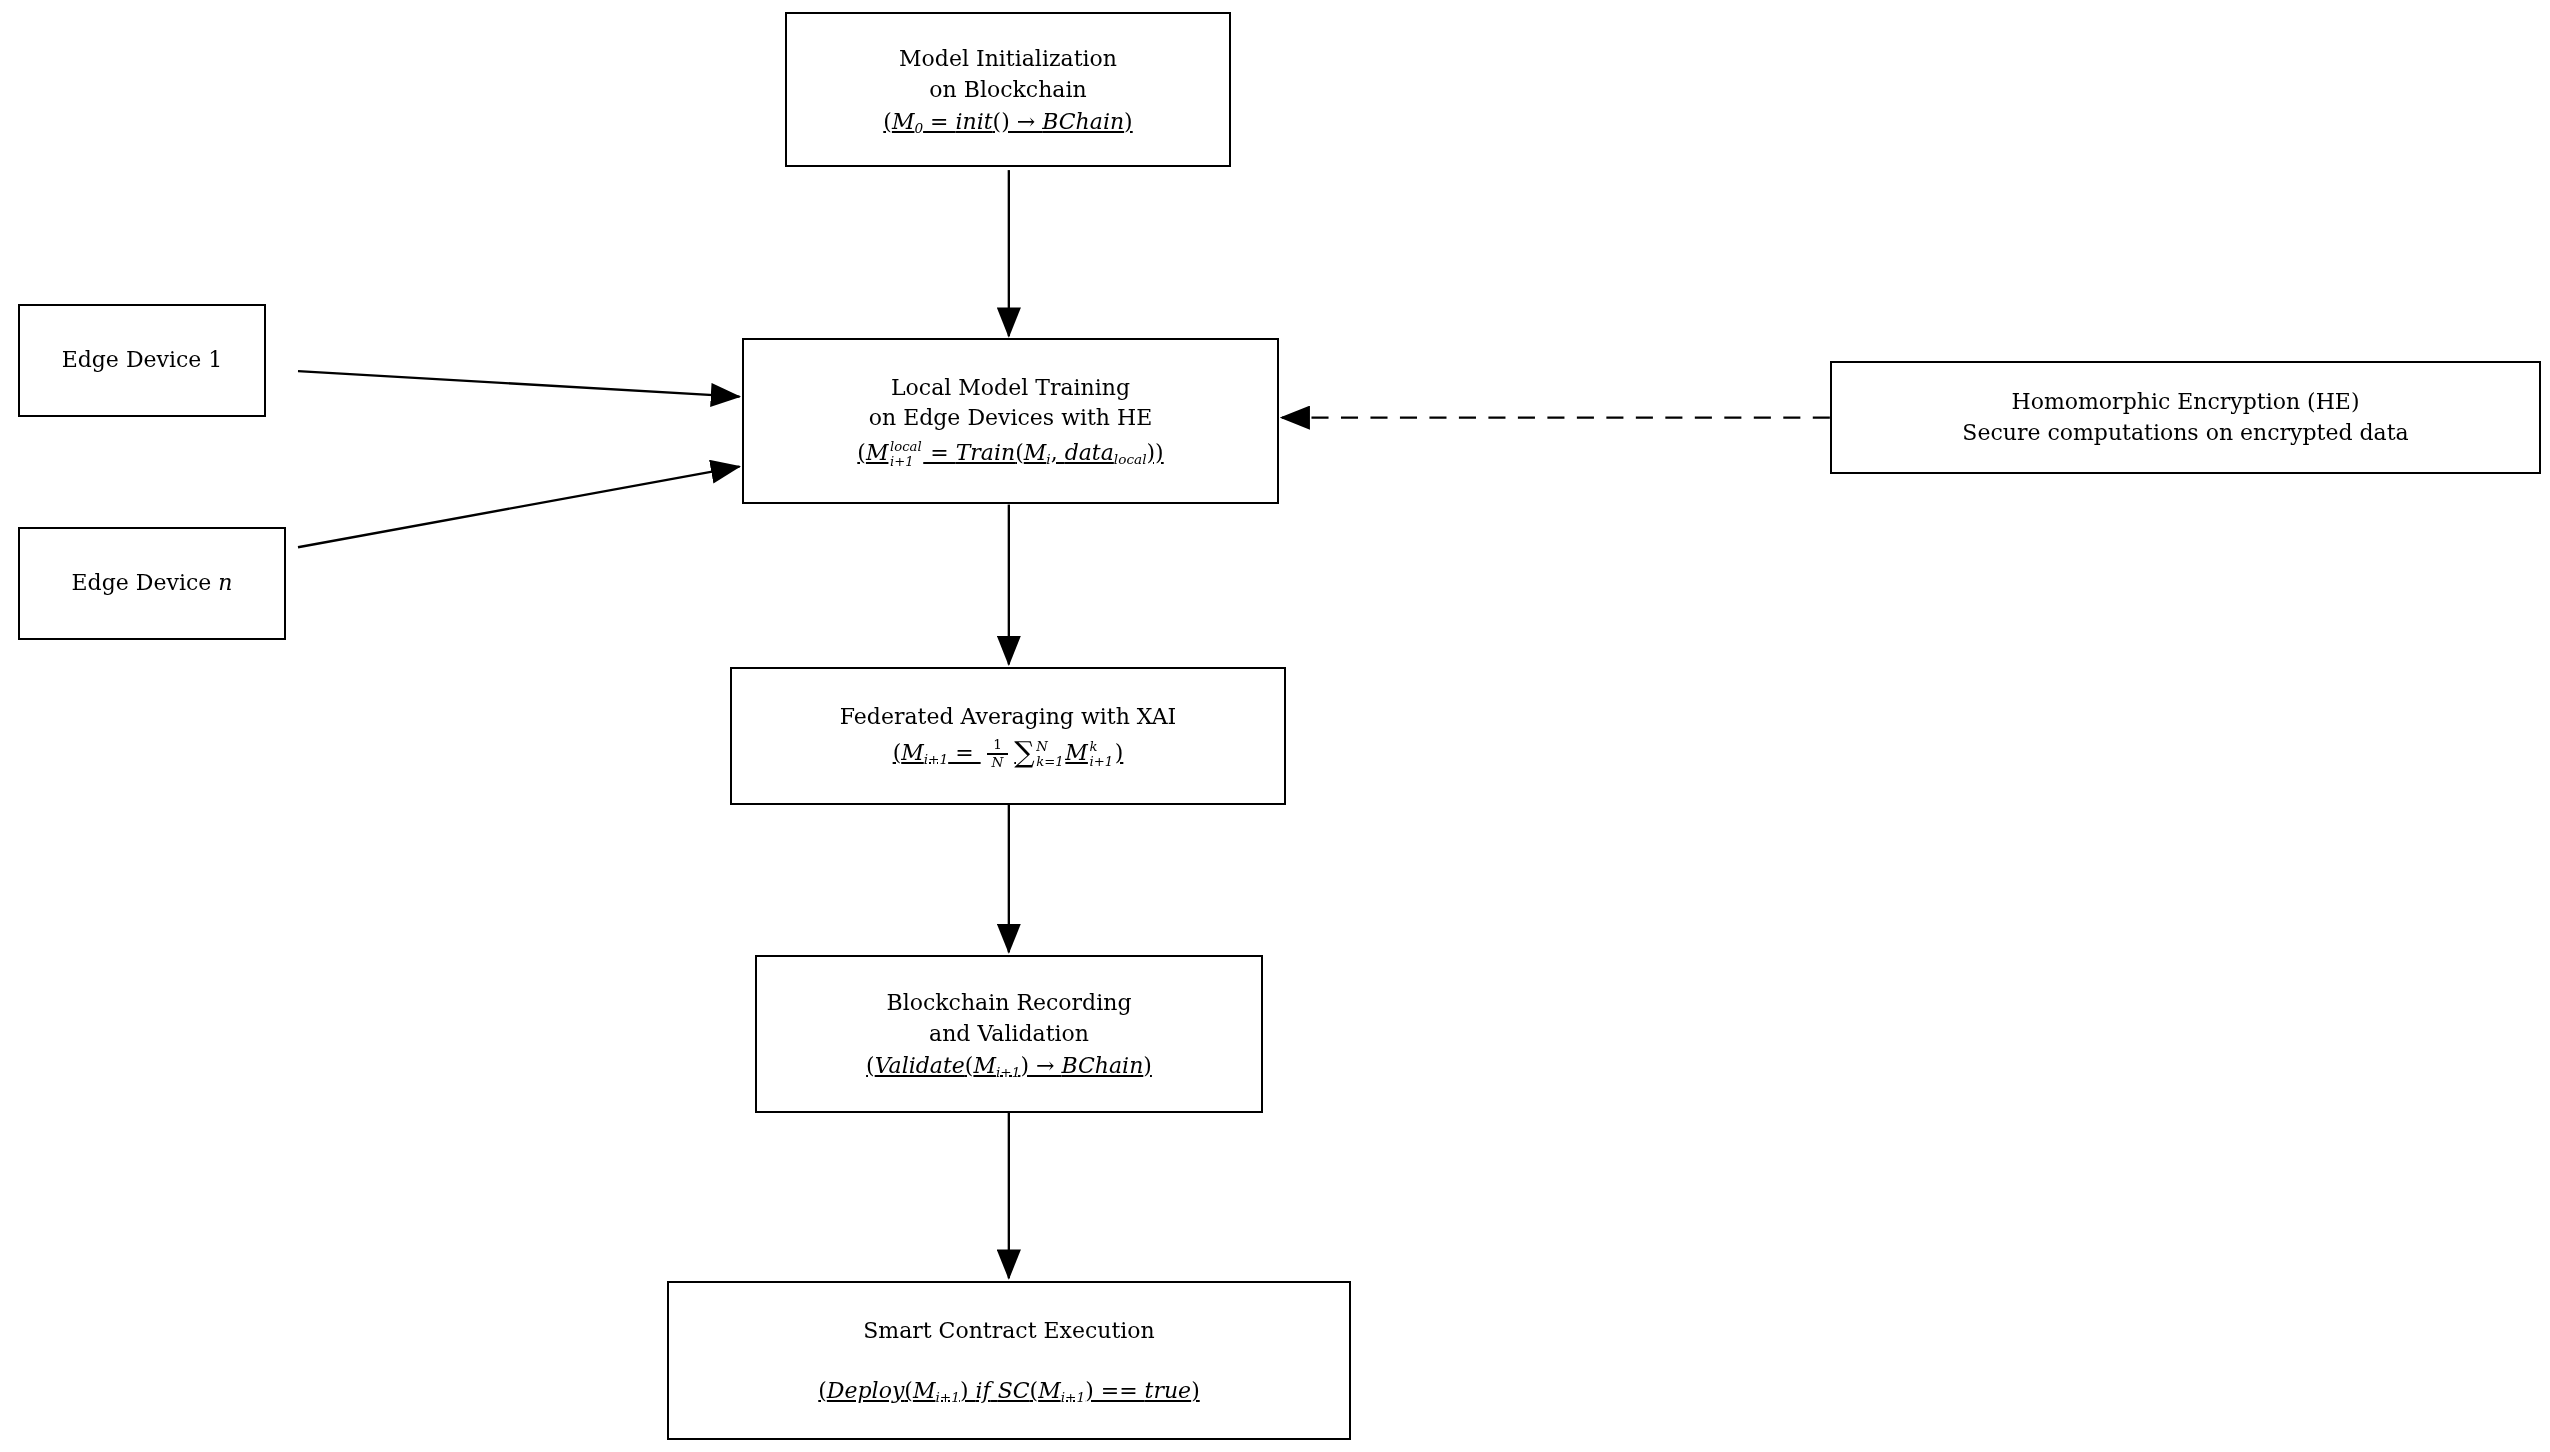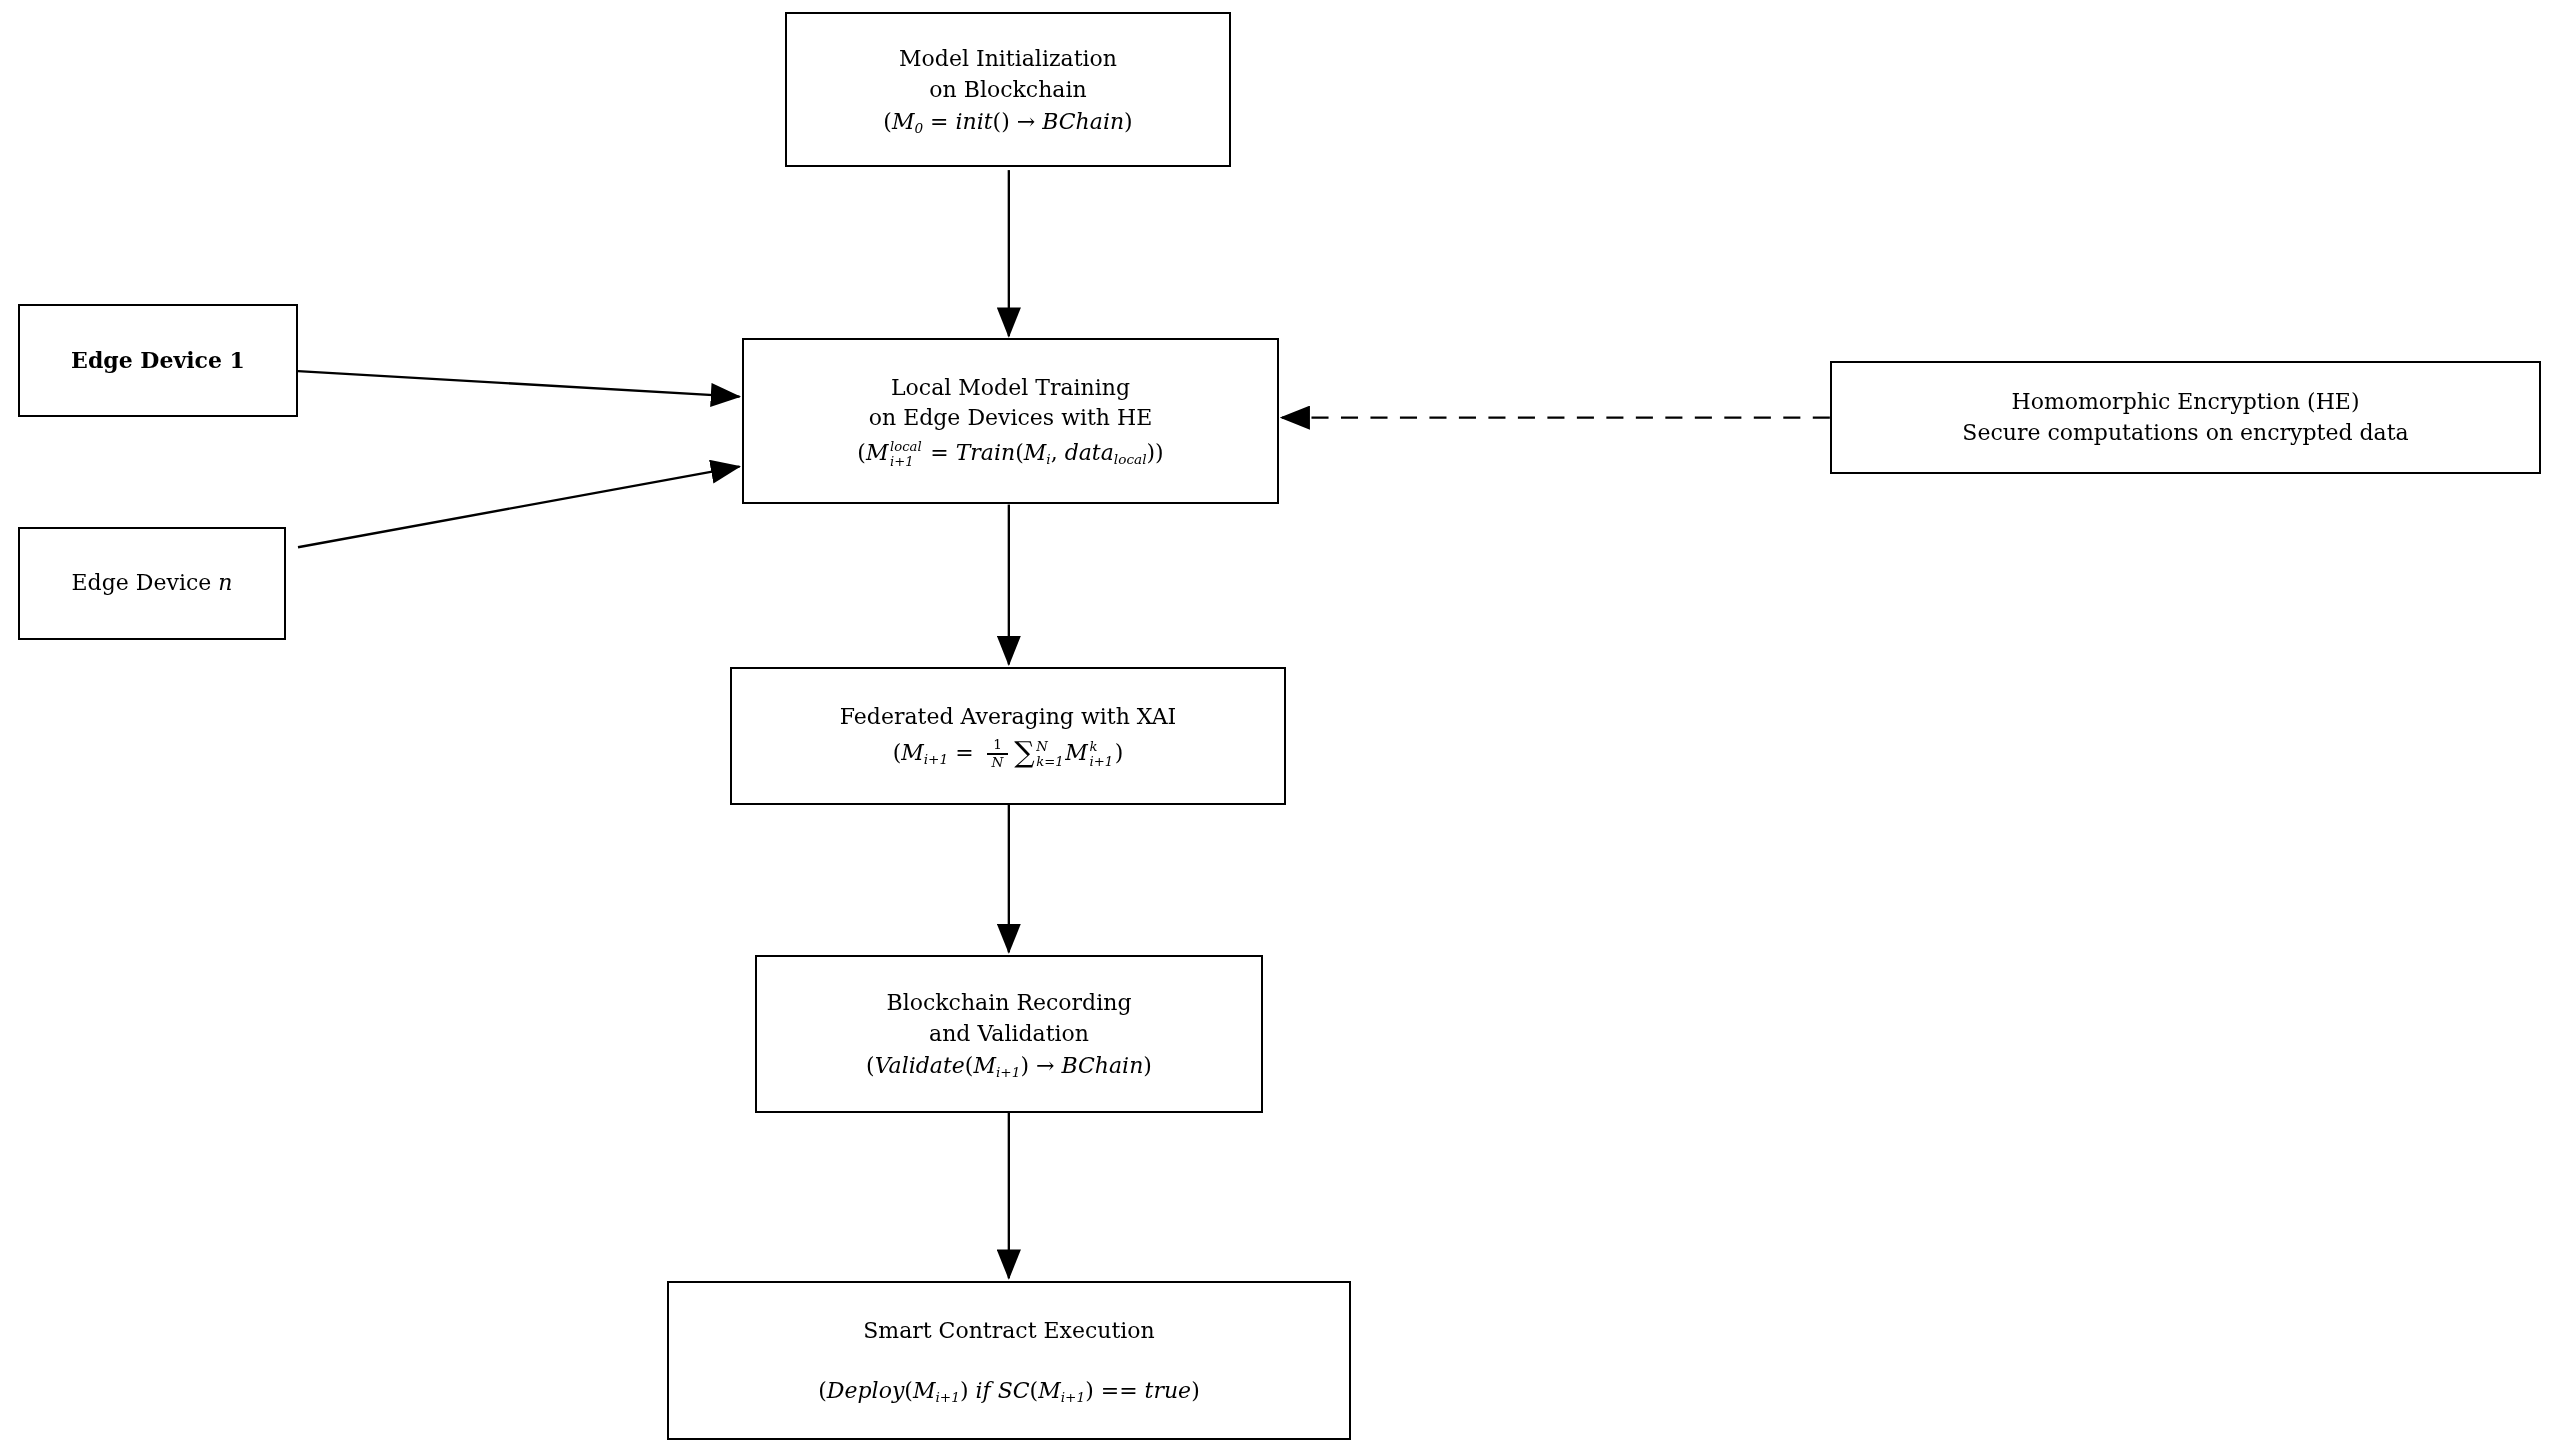--- a/index.html
+++ b/index.html
@@ -29,21 +29,21 @@
     display: flex;
     flex-direction: column;
     align-items: center;
     justify-content: center;
     text-align: center;
     font-size: 22px;
     line-height: 1.38;
     white-space: nowrap;
   }
   .box .bline { display: block; }
-  .formula { display: block; line-height: 1.1; padding-top: 4.7px; }
+  .formula { display: block; line-height: 1.1; padding-top: 4.7px; text-decoration: underline; }
 
   
   .m-n { font-style: normal; }
   .m-i { font-style: italic; }
   .m-sub { font-style: italic; font-size: 0.62em; vertical-align: -0.3em; }
   .m-big { font-style: normal; font-size: 1.3em; vertical-align: -0.08em; }
   .ss {
     display: inline-flex;
     flex-direction: column;
     align-items: flex-start;
@@ -63,21 +63,21 @@
     font-style: normal;
     line-height: 1.12;
     margin: 0 6.2px;
   }
   .frac .num { padding: 0 4.7px; font-style: normal; }
   .frac .den { padding: 0 4.7px; border-top: 2.3px solid #000; font-style: italic; }
 
   
   #box-model-initialization   { left: 785px; top: 12.4px;   width: 446px; height: 155px; }
   #box-local-training         { left: 742px;  top: 338px;  width: 537px; height: 166px; }
-  #box-edge-device-1          { left: 18px;   top: 304px;  width: 280px; height: 113px; font-weight: bold; }
+  #box-edge-device-1          { left: 18px;   top: 304px;  width: 248px; height: 113px; }
   #box-edge-device-n          { left: 18px;   top: 527px;  width: 268px; height: 113px; }
   #box-homomorphic-encryption { left: 1830px; top: 361px;  width: 711px; height: 113px; }
   #box-federated-averaging    { left: 730px;  top: 667px;  width: 556px; height: 138px; }
   #box-blockchain-recording   { left: 755px;  top: 955px; width: 508px; height: 158px; }
   #box-smart-contract         { left: 667px;  top: 1281px; width: 684px; height: 159px; gap: 28px; }
 </style>
 </head>
 <body>
 
 <div id="canvas">

